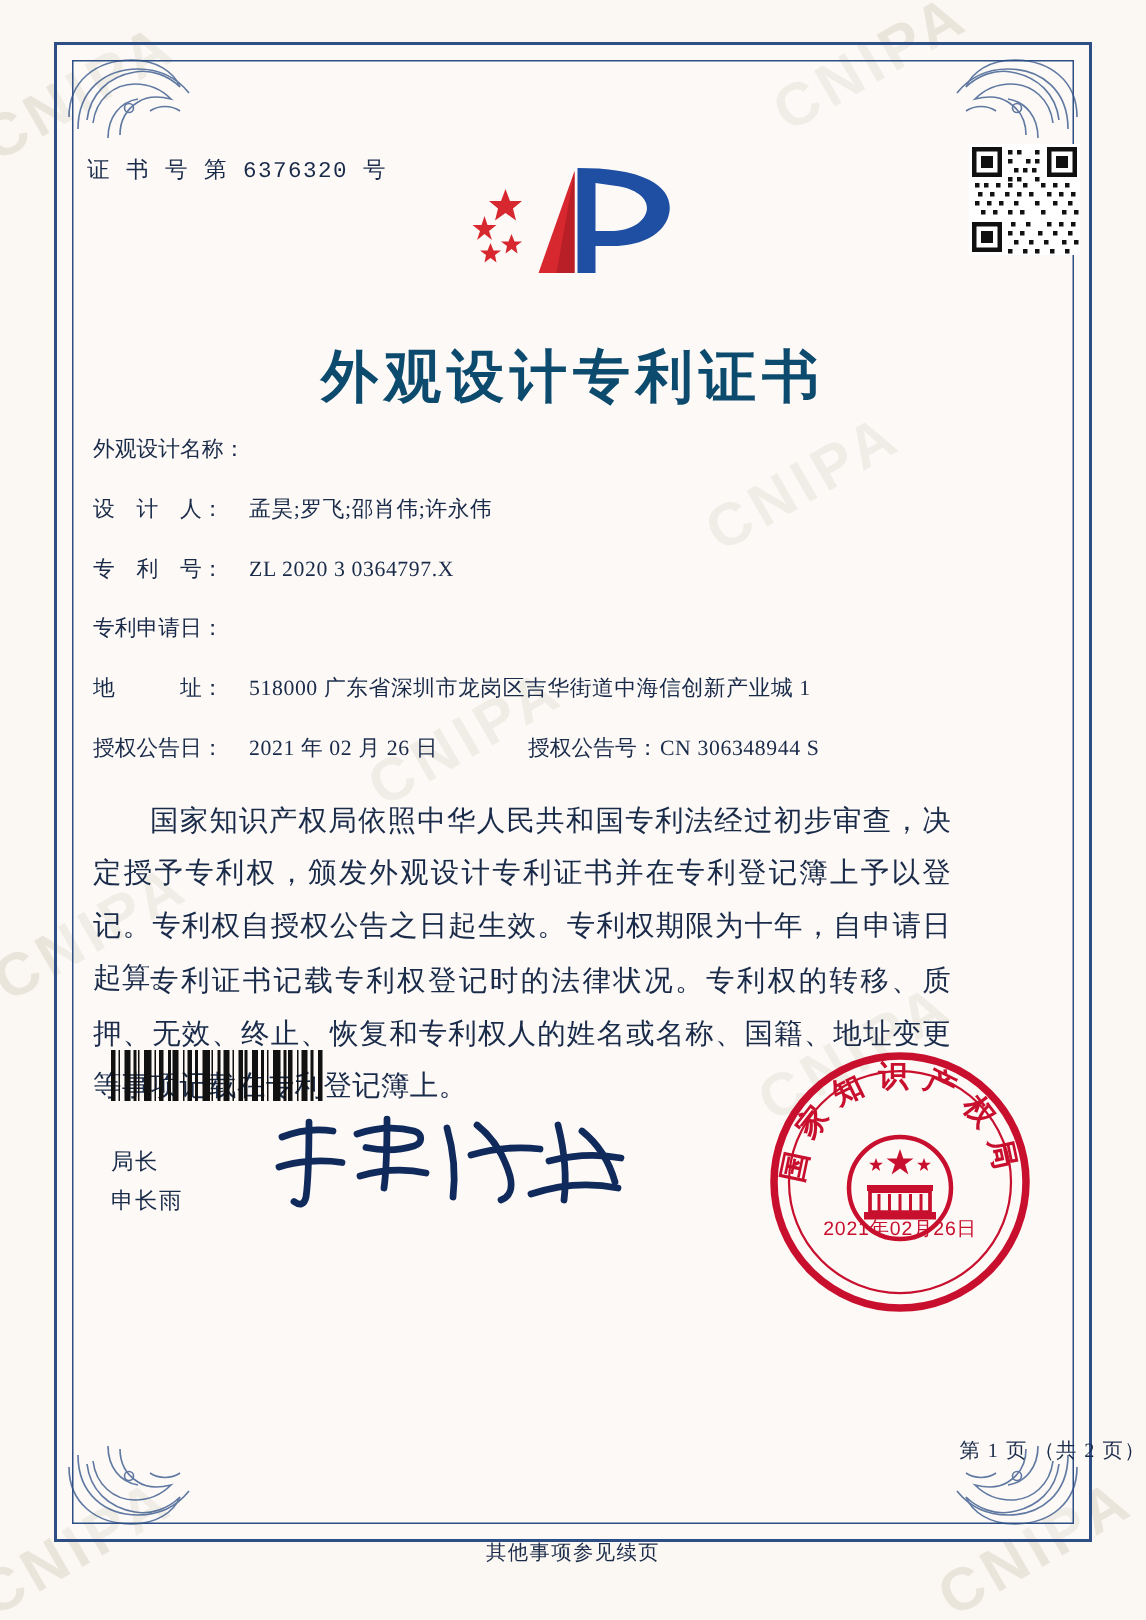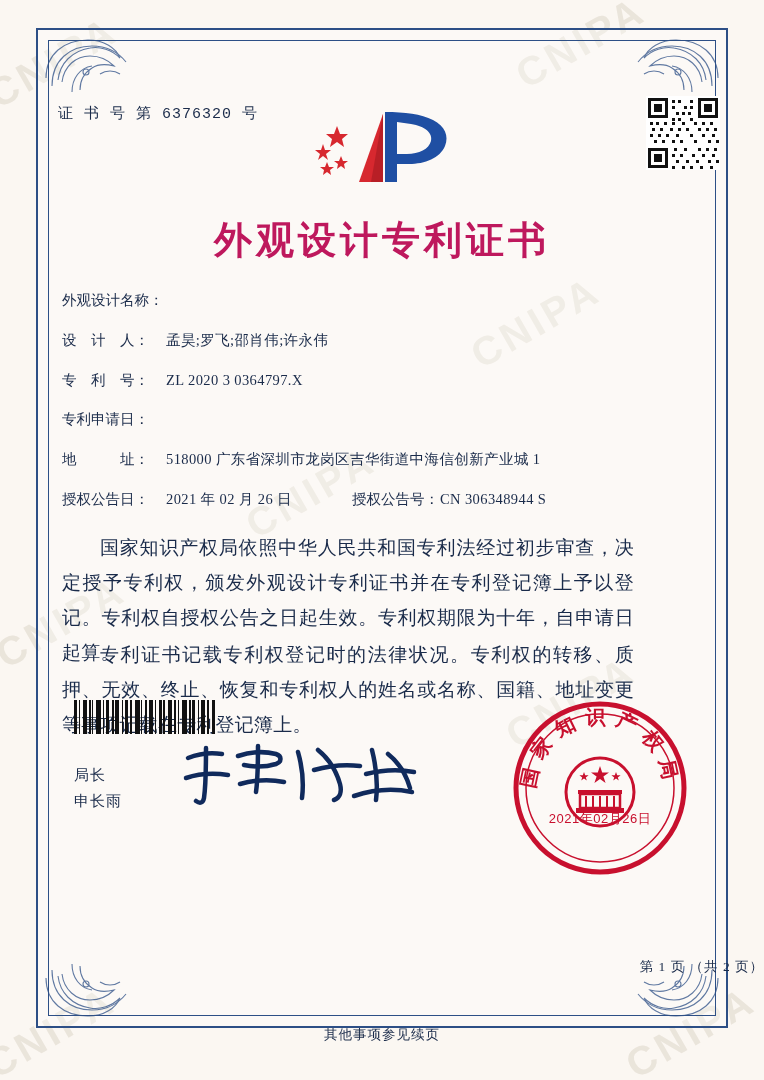--- a/index.html
+++ b/index.html
@@ -90,26 +90,26 @@
     left: 50%;
     top: 104px;
     transform: translateX(-50%);
     width: 170px;
     height: 86px;
   }
   .title {
     position: absolute;
     left: 0;
     right: 0;
-    top: 215px;
+    top: 226px;
     text-align: center;
     font-size: 38px;
     font-weight: bold;
     letter-spacing: 4px;
-    color: #be185d;
+    color: #0c4a6e;
     font-family: "Liberation Serif", "DejaVu Serif", serif;
   }
 
   
   .fields {
     position: absolute;
     left: 62px;
     top: 290px;
     width: 570px;
     font-size: 14.5px;

